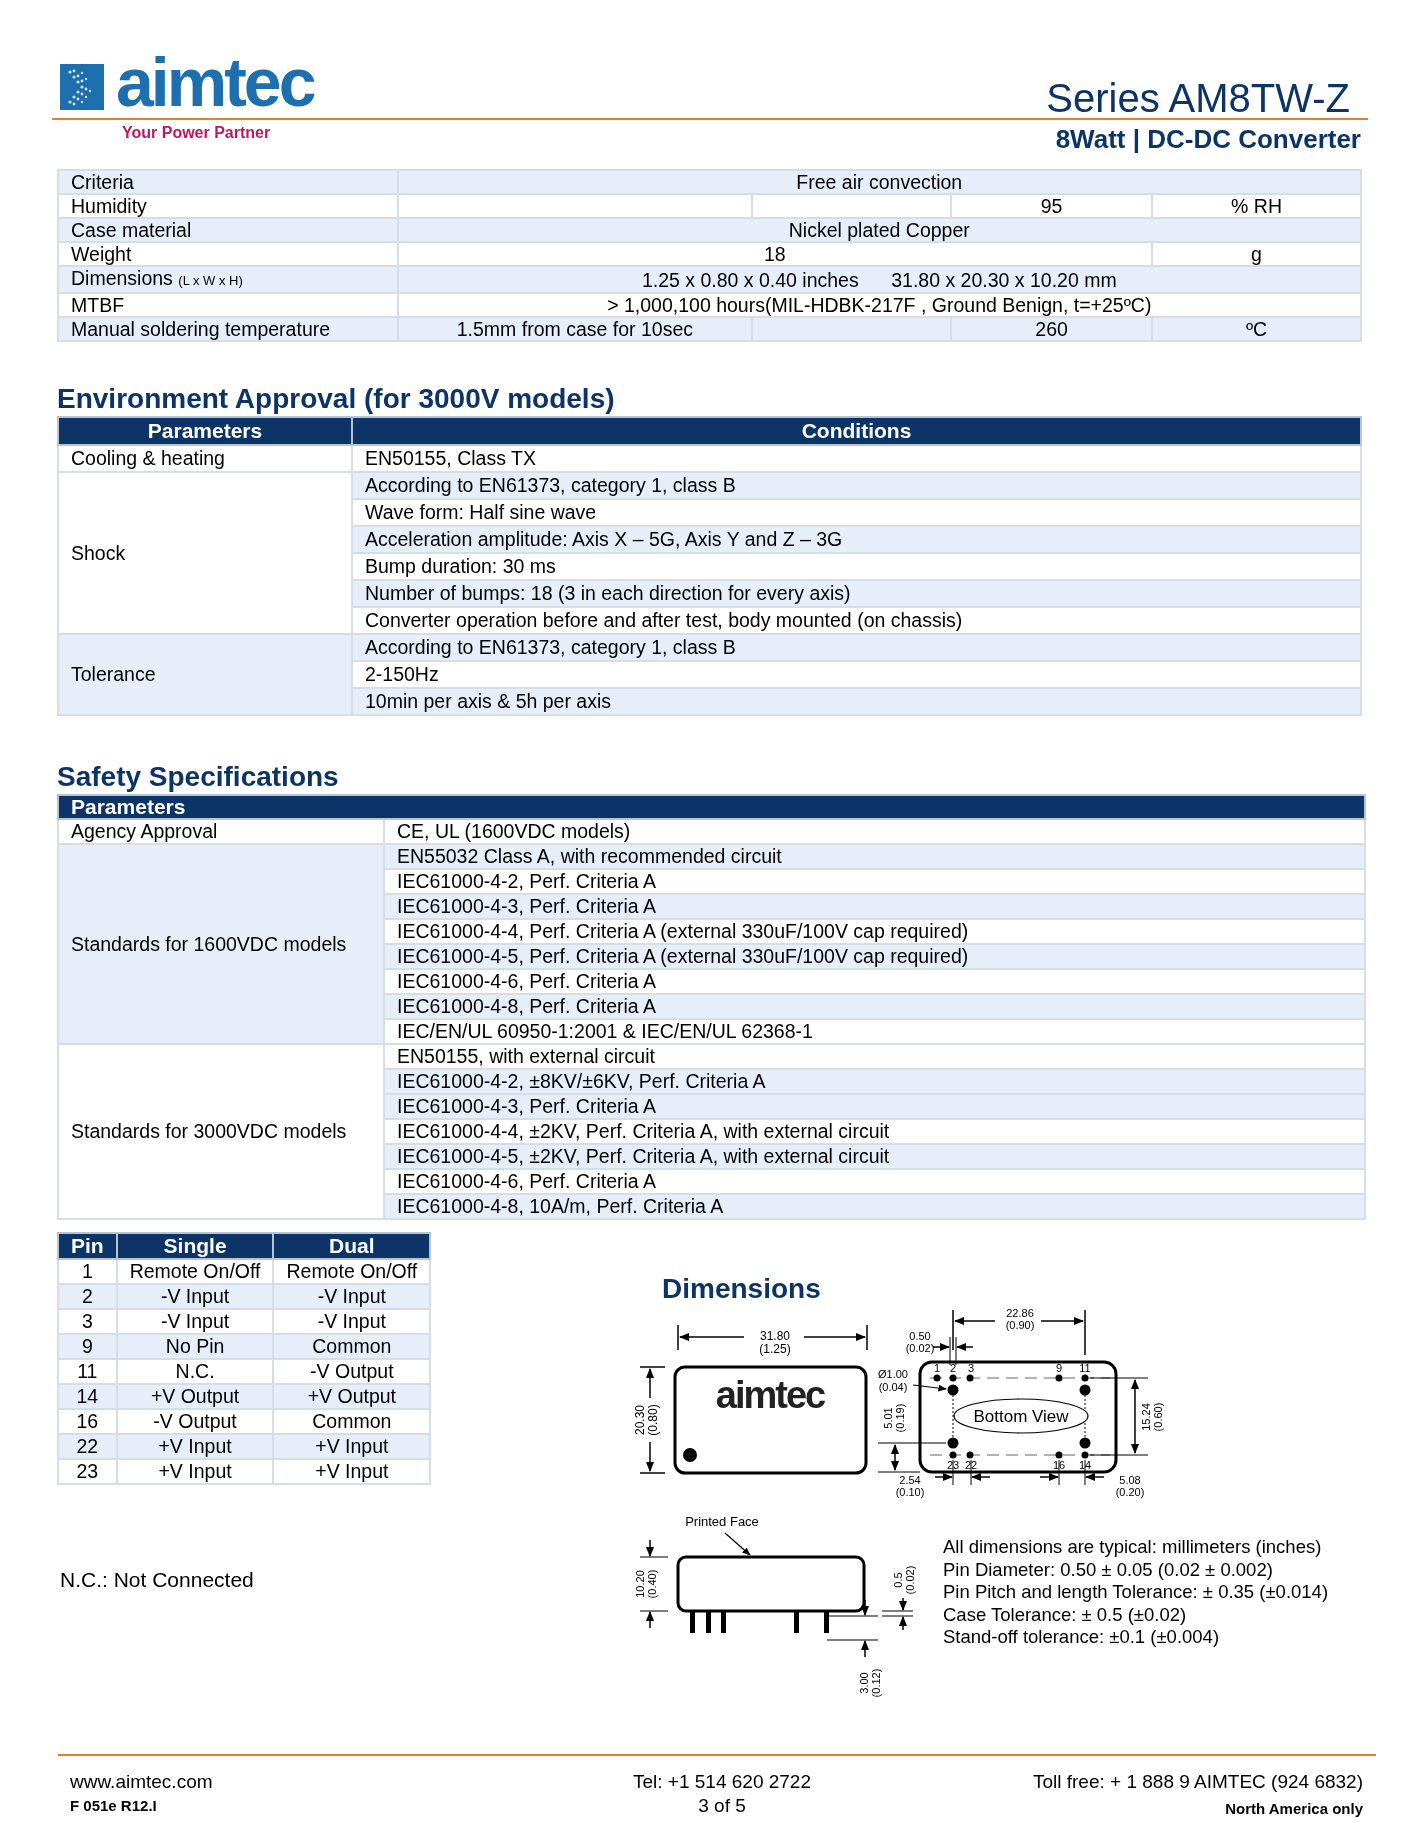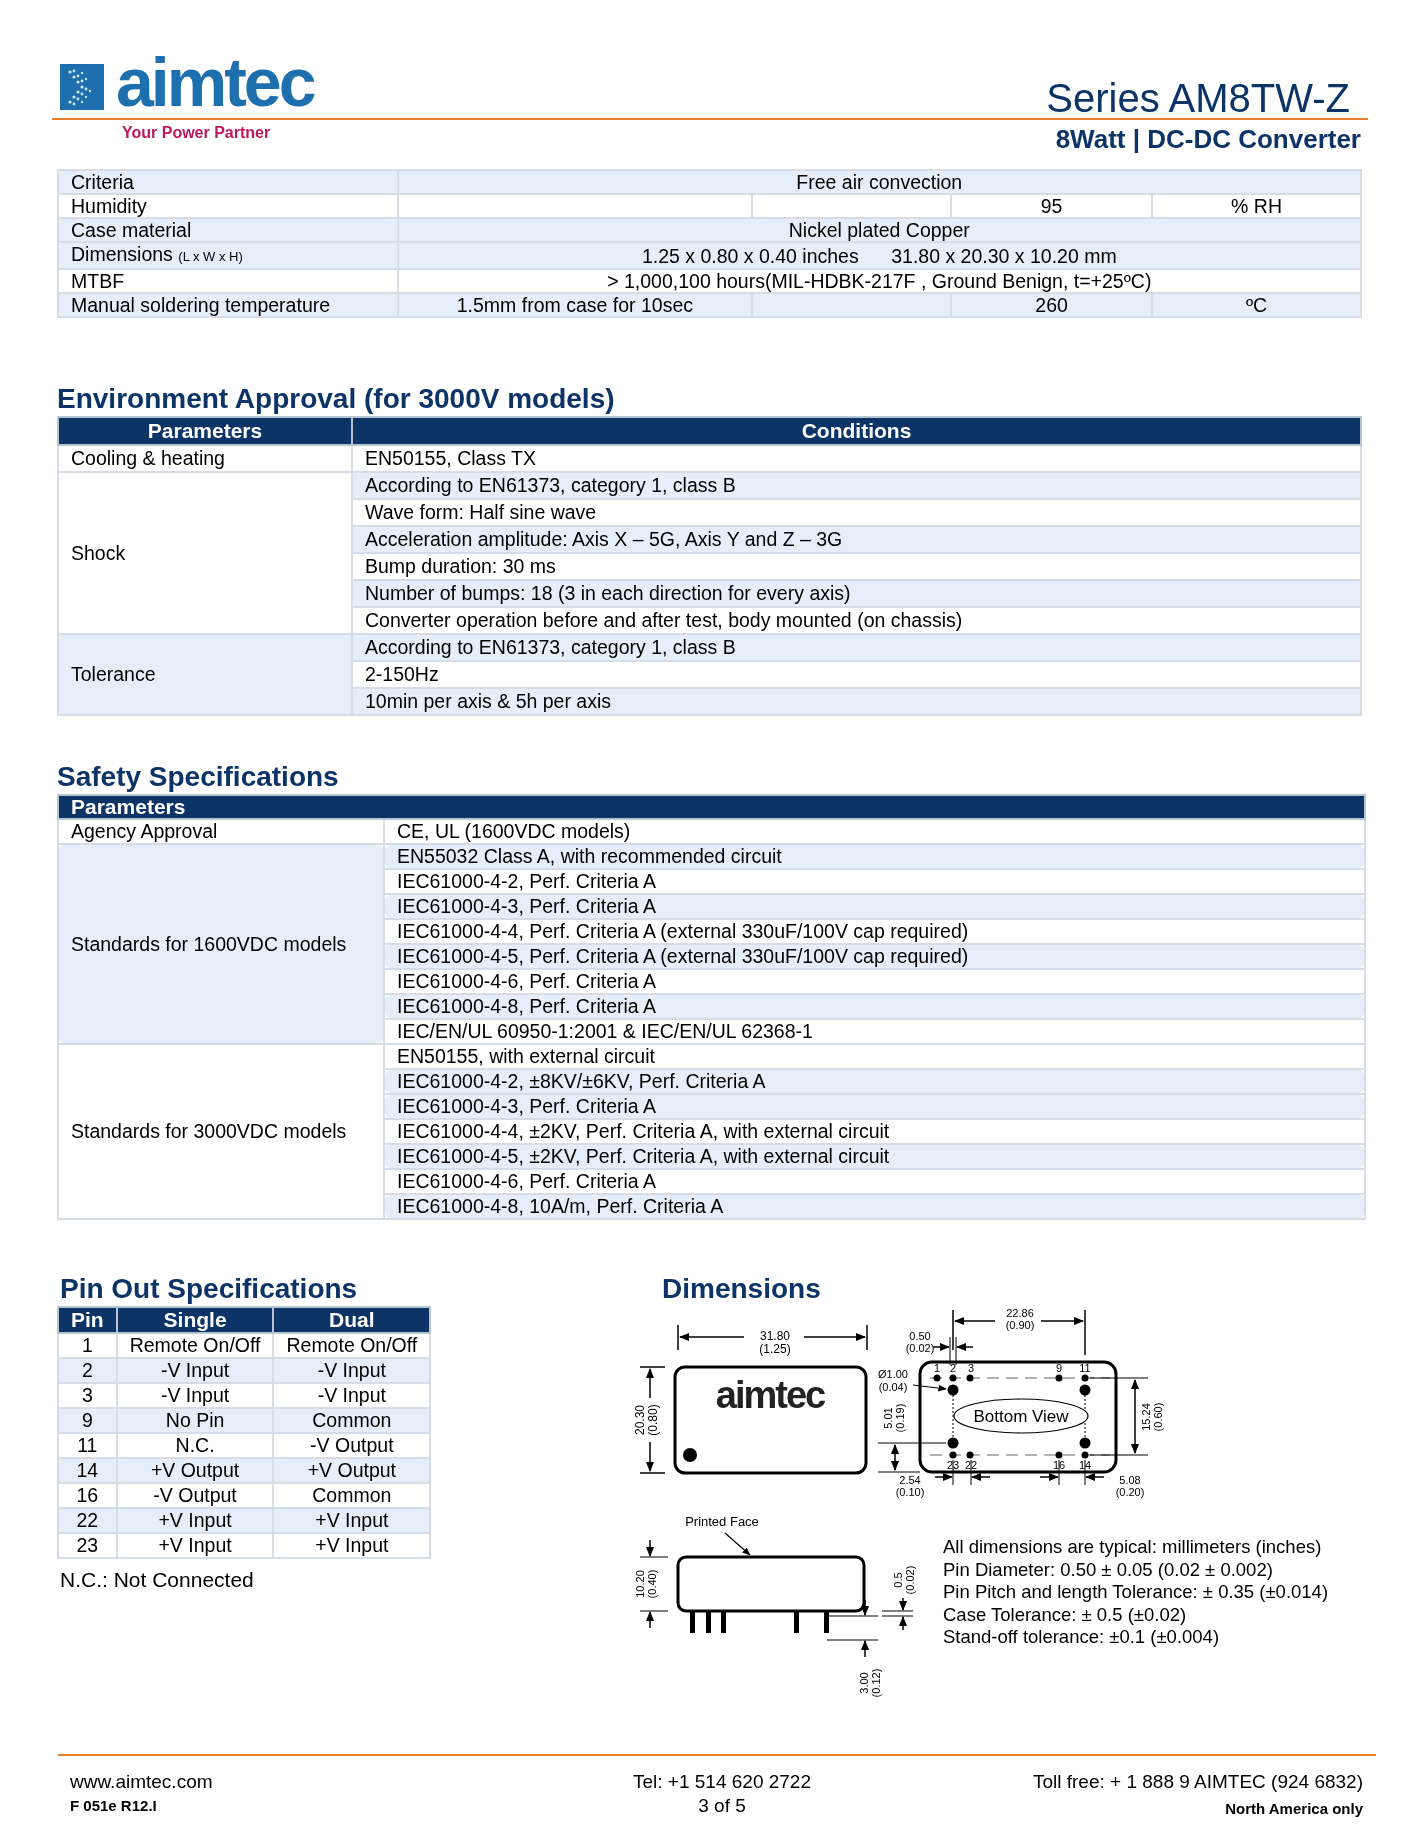--- a/index.html
+++ b/index.html
@@ -15,21 +15,21 @@
   h2{position:absolute;margin:0;font-size:28px;font-weight:bold;color:#0d3466;font-family:"Liberation Sans",sans-serif;}
   table{border-collapse:collapse;position:absolute;font-size:19.5px;}
   td,th{border:2px solid #d6dde6;padding:0 12px;height:22px;line-height:22px;white-space:nowrap;}
   .blue{background:#e5eef9;}
   .white{background:#fff;}
   th{background:#0d3466;color:#fff;font-weight:bold;font-size:21px;border-color:#b8c4d2;}
   .c{text-align:center;}
   .gen td{height:22px;}
   .env td{height:25px;line-height:25px;}
   .env th{height:26px;}
-  .saf td{height:23px;line-height:23px;border-radius:9px;}
+  .saf td{height:23px;line-height:23px;}
   .pin td{height:23px;line-height:23px;font-size:19.5px;}
   .pin th{height:24px;}
   .note{position:absolute;font-size:18.5px;line-height:22.6px;}
   .footer{position:absolute;font-size:19px;}
   .footer-sm{position:absolute;font-size:15px;font-weight:bold;}
   svg text{font-family:"Liberation Sans",sans-serif;}
 </style>
 </head>
 <body>
 
@@ -81,20 +81,25 @@
     <td>Humidity</td>
     <td class="c"></td>
     <td class="c"></td>
     <td class="c">95</td>
     <td class="c">% RH</td>
   </tr>
   <tr class="blue">
     <td>Case material</td>
     <td colspan="4" class="c">Nickel plated Copper</td>
   </tr>
+  <tr class="white">
+    <td>Weight</td>
+    <td colspan="3" class="c">18</td>
+    <td class="c">g</td>
+  </tr>
   <tr class="blue">
     <td><span>Dimensions</span> <span style="font-size:13px">(L x W x H)</span></td>
     <td colspan="4" class="c" style="white-space:pre">1.25 x 0.80 x 0.40 inches      31.80 x 20.30 x 10.20 mm</td>
   </tr>
   <tr class="white">
     <td>MTBF</td>
     <td colspan="4" class="c">&gt; 1,000,100 hours(MIL-HDBK-217F , Ground Benign, t=+25ºC)</td>
   </tr>
   <tr class="blue">
     <td>Manual soldering temperature</td>
@@ -211,21 +216,21 @@
   <tr class="white">
         <td>IEC61000-4-6, Perf. Criteria A</td>
       </tr>
   <tr class="blue">
         <td>IEC61000-4-8, 10A/m, Perf. Criteria A</td>
       </tr>
 </tbody>
   </table>
 
 <h2 style="left:60px;top:1273px;">Pin Out Specifications</h2>
-<table class="pin" style="left:57px;top:1306px;width:364px;">
+<table class="pin" style="left:57px;top:1232px;width:364px;">
   <colgroup>
       <col style="width:64px">
       <col style="width:155px">
       <col>
     </colgroup>
   <tbody>
       <tr>
     <th>Pin</th>
     <th>Single</th>
     <th>Dual</th>

